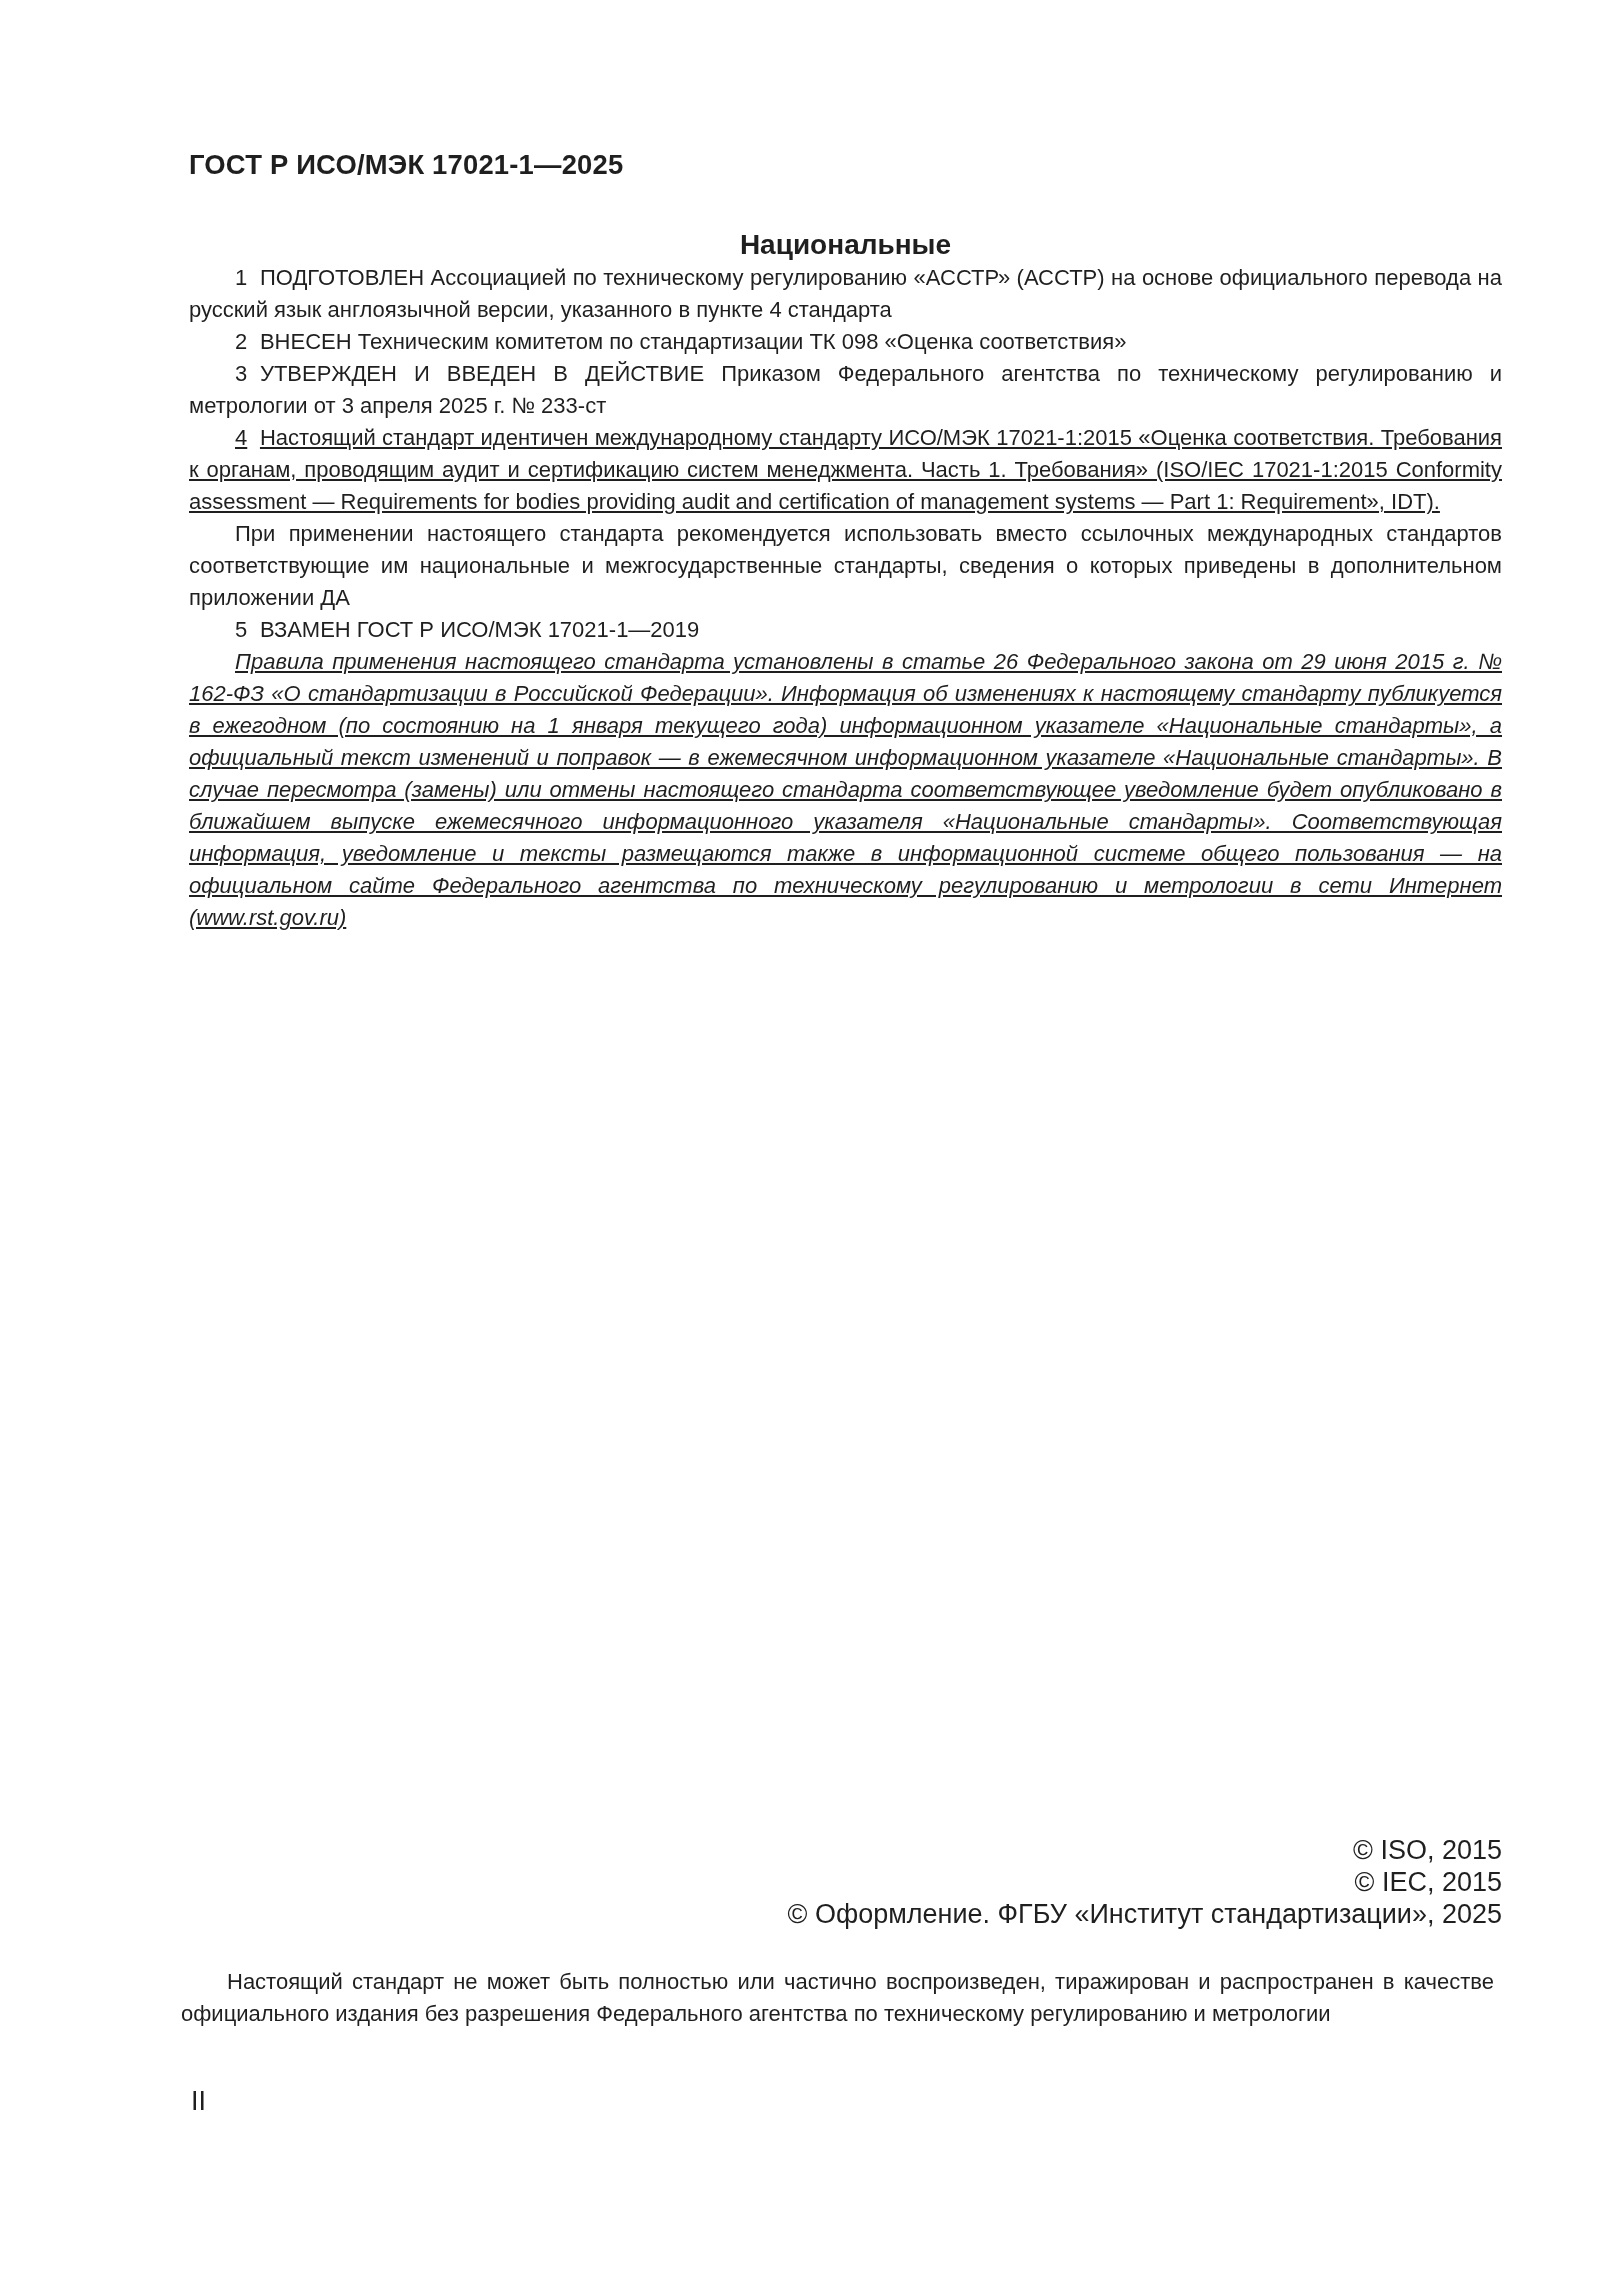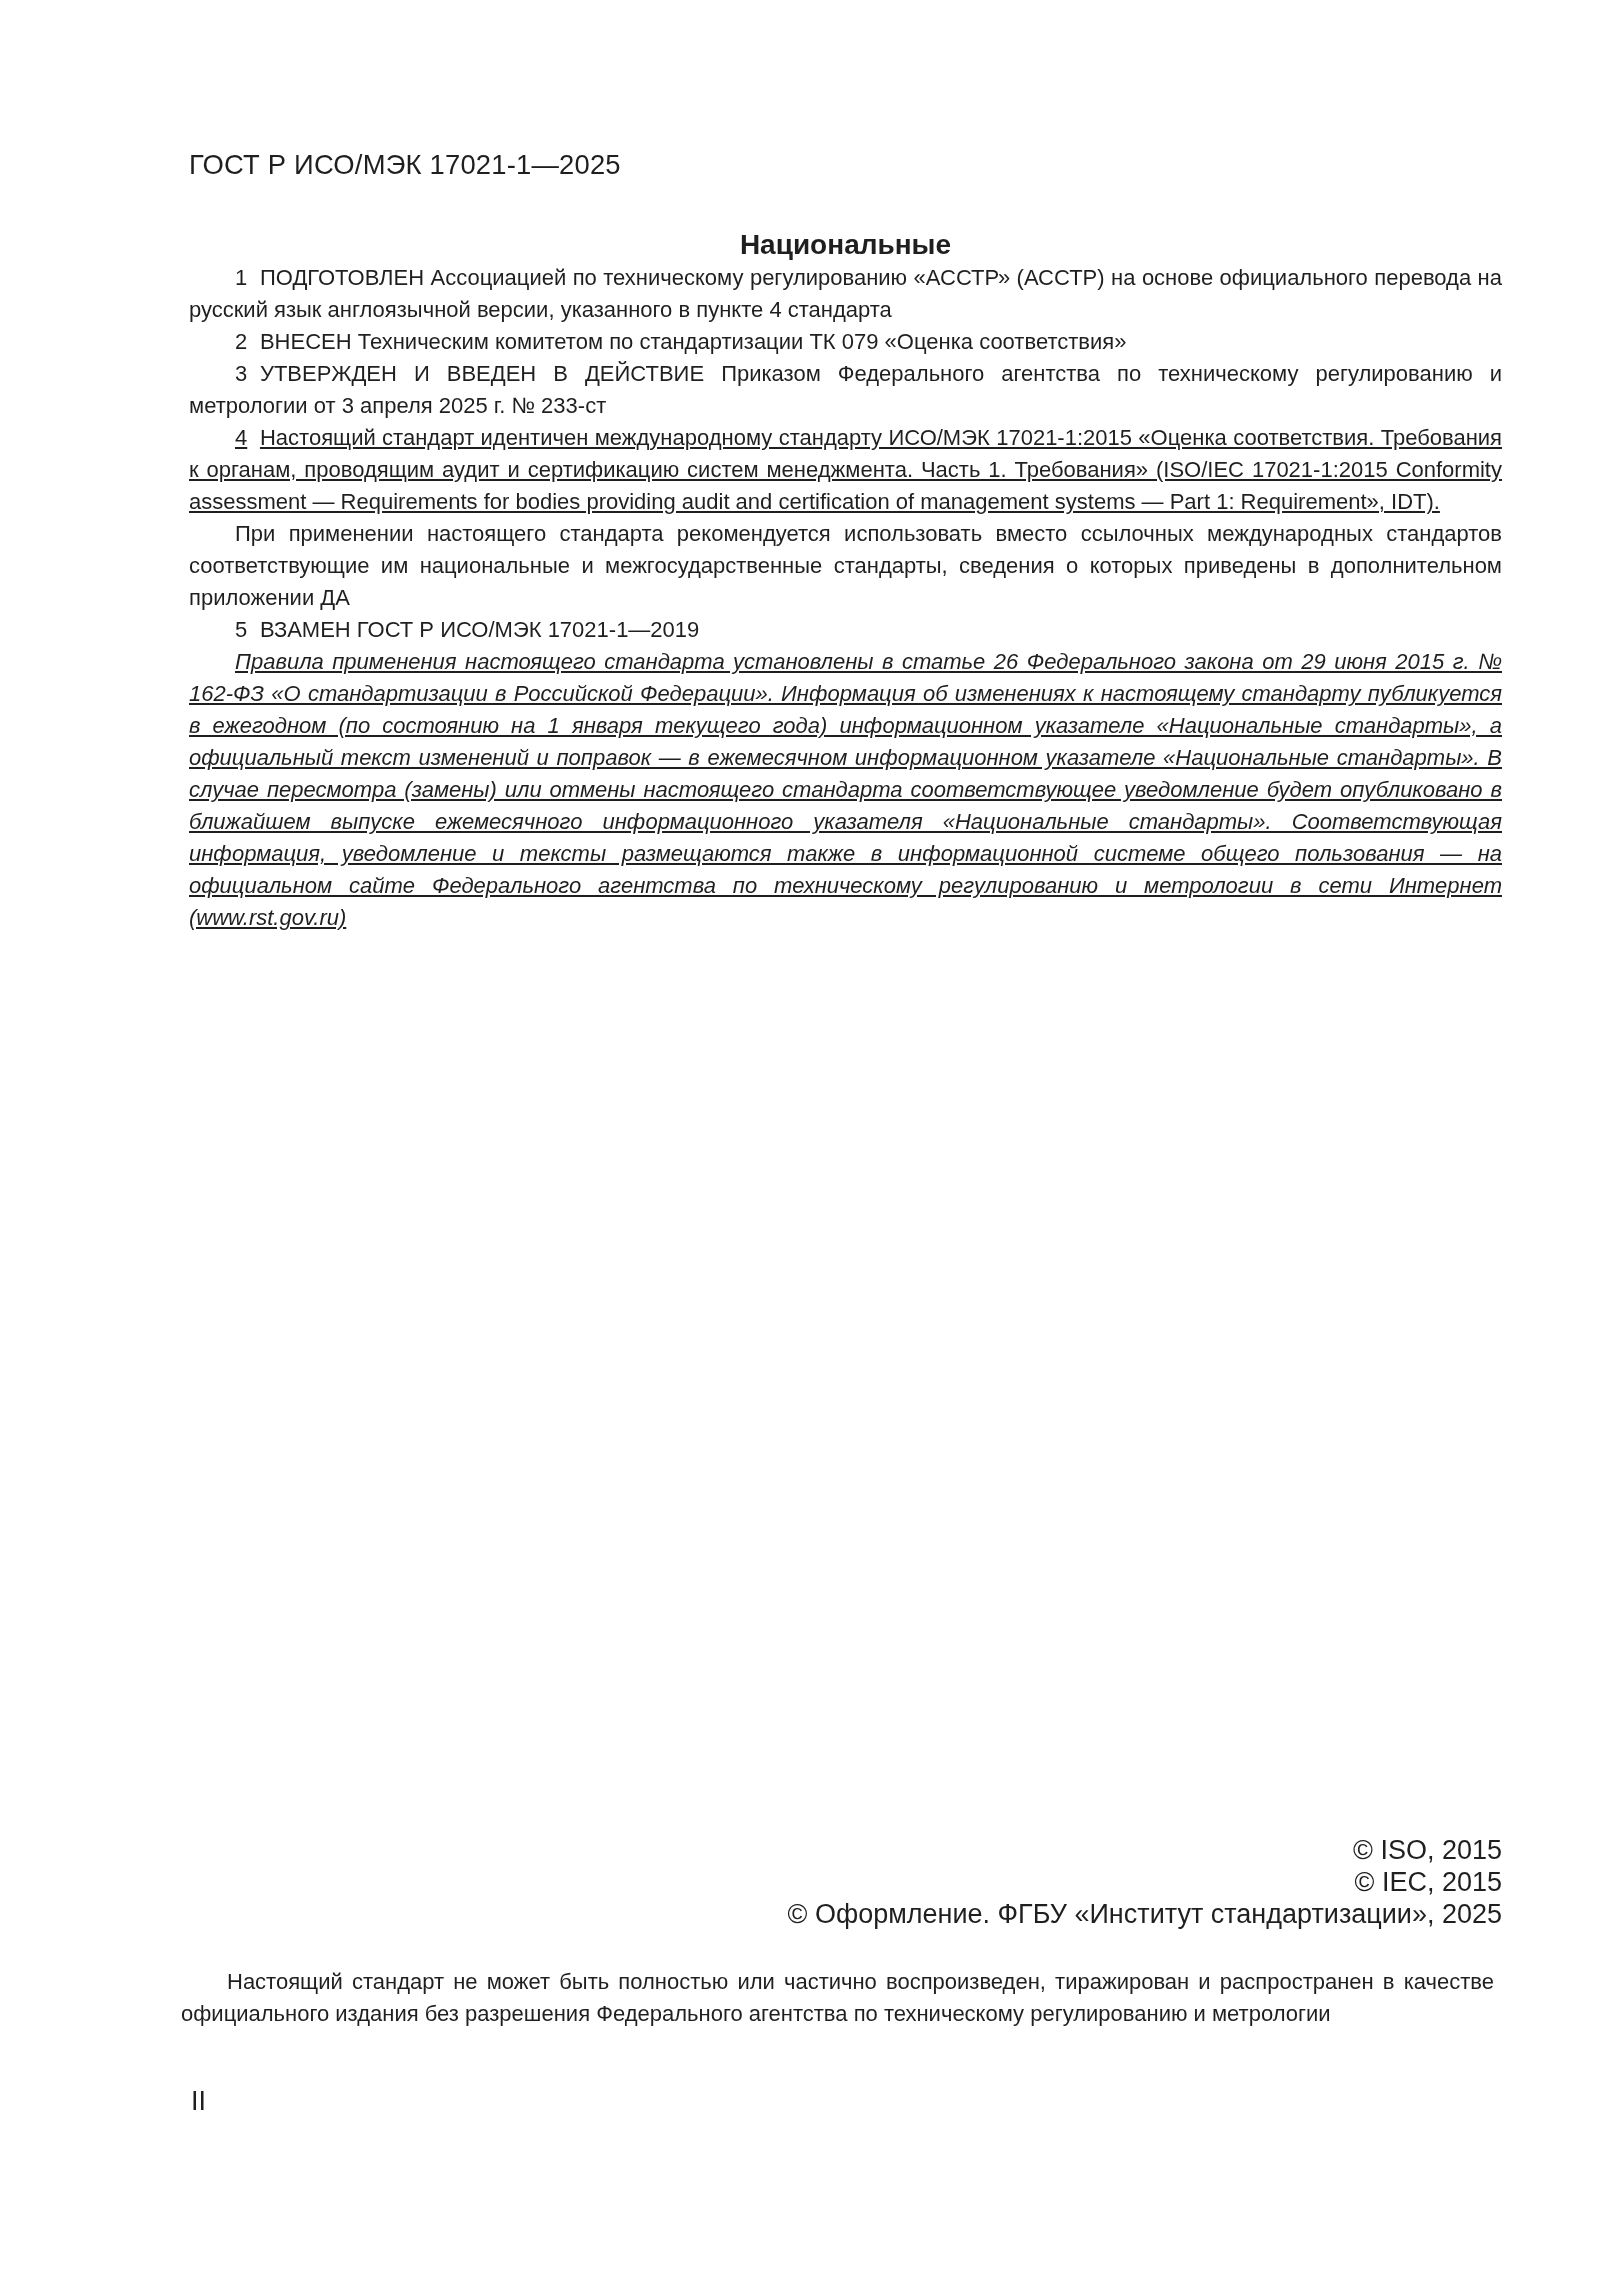--- a/index.html
+++ b/index.html
@@ -20,21 +20,21 @@
     inset: 0;
     background: #ffffff;
   }
   .content {
     position: absolute;
     left: 189px;
     width: 1313px;
     top: 149px;
   }
   .running-header {
-    font-weight: normal;
+    font-weight: bold;
     font-size: 27.4px;
     line-height: 32px;
     letter-spacing: 0.2px;
   }
   .title {
     margin: 46px 0 0 0;
     font-size: 28px;
     font-weight: bold;
     text-align: center;
     line-height: 35px;
@@ -89,21 +89,21 @@
 
 <div class="page">
   <div class="content">
 
     <div class="running-header">ГОСТ Р ИСО/МЭК 17021-1—2025</div>
 
     <h1 class="title">Национальные</h1>
 
     <p class="body-par p1"><span class="clause-num">1</span><span>ПОДГОТОВЛЕН Ассоциацией по техническому регулированию «АССТР» (АССТР) на основе официального перевода на русский язык англоязычной версии, указанного в пункте 4 стандарта</span></p>
 
-    <p class="body-par p2"><span class="clause-num">2</span><span>ВНЕСЕН Техническим комитетом по стандартизации ТК 079 «Оценка соответствия»</span></p>
+    <p class="body-par p2"><span class="clause-num">2</span><span>ВНЕСЕН Техническим комитетом по стандартизации ТК 098 «Оценка соответствия»</span></p>
 
     <p class="body-par p3"><span class="clause-num">3</span><span>УТВЕРЖДЕН И ВВЕДЕН В ДЕЙСТВИЕ Приказом Федерального агентства по техническому регулированию и метрологии от 3 апреля 2025 г. № 233-ст</span></p>
 
     <p class="body-par p4"><span class="clause-num">4</span><span>Настоящий стандарт идентичен международному стандарту ИСО/МЭК 17021-1:2015 «Оценка соответствия. Требования к органам, проводящим аудит и сертификацию систем менеджмента. Часть 1. Требования» (ISO/IEC 17021-1:2015 Conformity assessment — Requirements for bodies providing audit and certification of management systems — Part 1: Requirement», IDT).</span></p>
 
     <p class="body-par p4b"><span>При применении настоящего стандарта рекомендуется использовать вместо ссылочных международных стандартов соответствующие им национальные и межгосударственные стандарты, сведения о которых приведены в дополнительном приложении ДА</span></p>
 
     <p class="body-par p5"><span class="clause-num">5</span><span>ВЗАМЕН ГОСТ Р ИСО/МЭК 17021-1—2019</span></p>
 
     <p class="body-par legal-notice">Правила применения настоящего стандарта установлены в статье 26 Федерального закона от 29 июня 2015 г. № 162-ФЗ «О стандартизации в Российской Федерации». Информация об изменениях к настоящему стандарту публикуется в ежегодном (по состоянию на 1 января текущего года) информационном указателе «Национальные стандарты», а официальный текст изменений и поправок — в ежемесячном информационном указателе «Национальные стандарты». В случае пересмотра (замены) или отмены настоящего стандарта соответствующее уведомление будет опубликовано в ближайшем выпуске ежемесячного информационного указателя «Национальные стандарты». Соответствующая информация, уведомление и тексты размещаются также в информационной системе общего пользования — на официальном сайте Федерального агентства по техническому регулированию и метрологии в сети Интернет (www.rst.gov.ru)</p>

